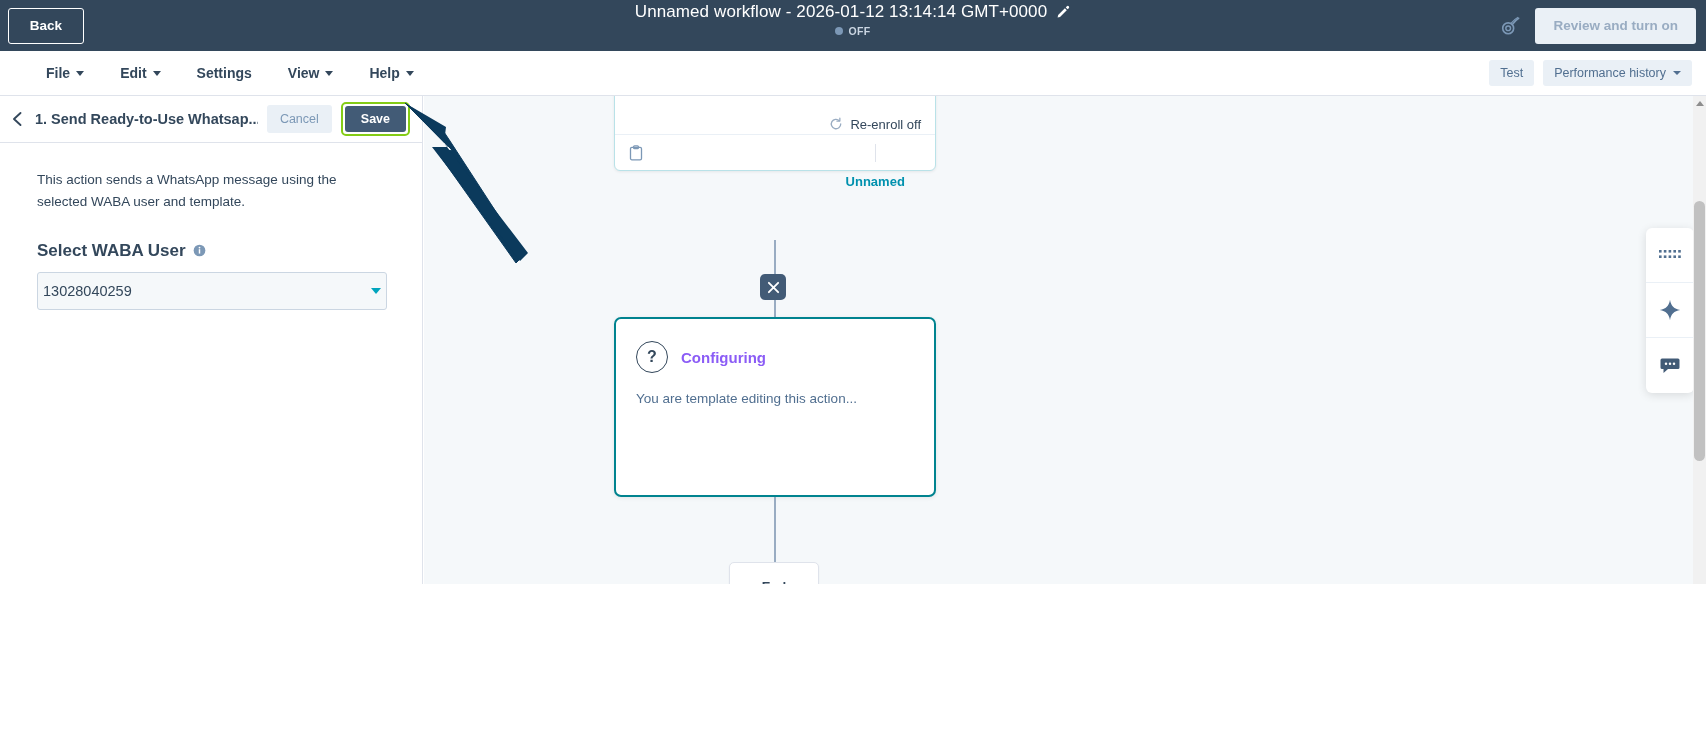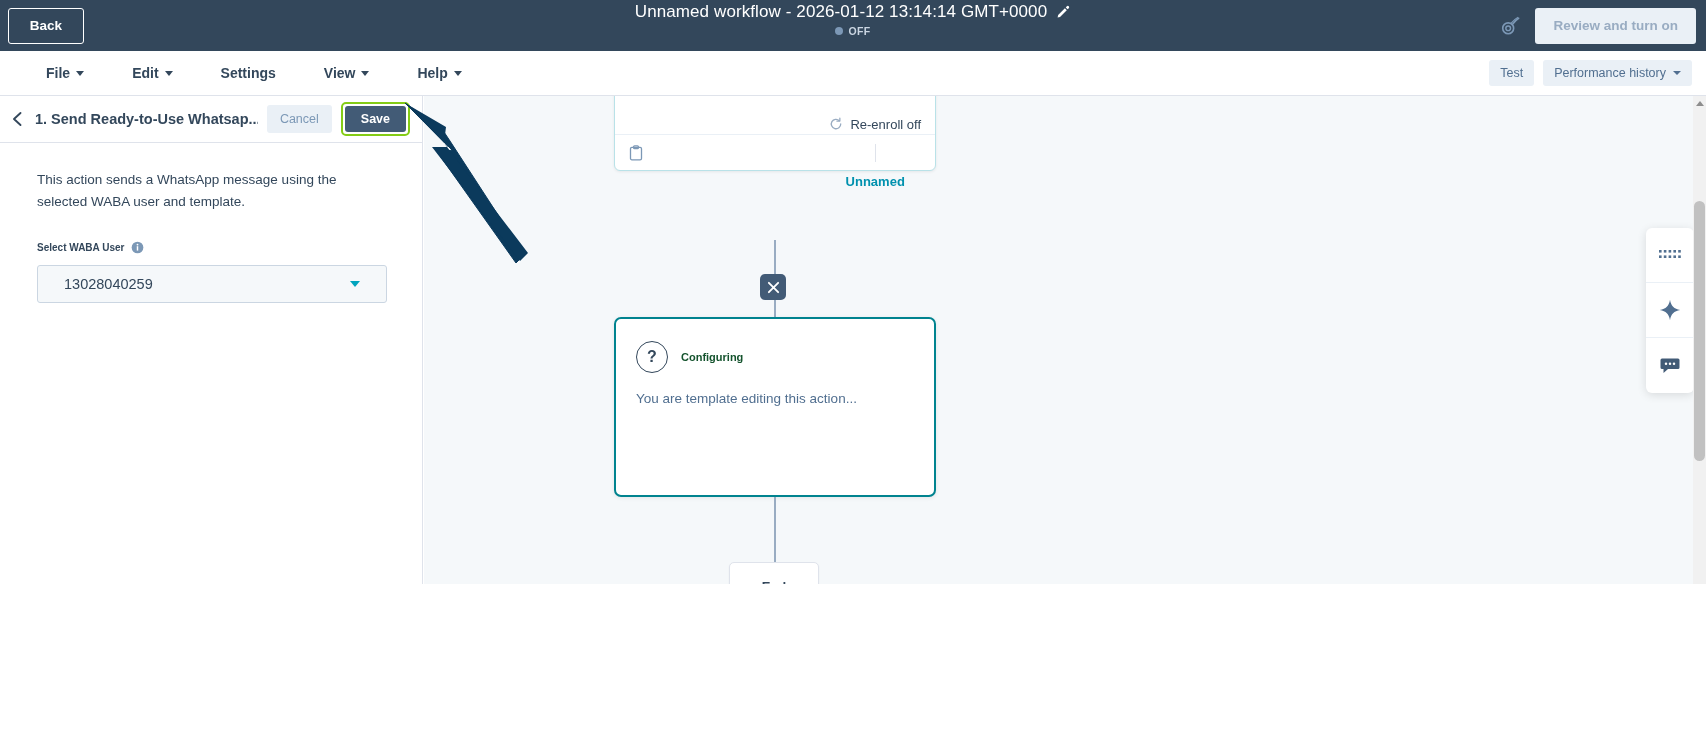--- a/index.html
+++ b/index.html
@@ -136,21 +136,21 @@
     position: absolute;
     top: 51px; left: 0;
     width: 1706px;
     height: 45px;
     background: #ffffff;
     border-bottom: 1px solid #dfe3eb;
     display: flex;
     align-items: center;
   }
 
-  .menu-items { display: flex; align-items: center; padding-left: 28px; gap: 12px; }
+  .menu-items { display: flex; align-items: center; padding-left: 28px; gap: 0; }
 
   .menu-item {
     display: flex;
     align-items: center;
     gap: 6px;
     padding: 6px 18px;
     font-size: 14px;
     font-weight: bold;
     color: #33475b;
     cursor: pointer;
@@ -274,38 +274,38 @@
     line-height: 1.62;
     max-width: 320px;
   }
 
   .field-group { margin-top: 28px; }
 
   .field-label {
     display: flex;
     align-items: center;
     gap: 7px;
-    font-size: 10px;
+    font-size: 17px;
     font-weight: bold;
     color: #33475b;
     margin-bottom: 11px;
   }
 
   .info-icon { width: 13px; height: 13px; display: block; cursor: pointer; }
 
   .select-box {
     position: relative;
     width: 350px;
     height: 38px;
     background: #f5f8fa;
     border: 1px solid #cbd6e2;
     border-radius: 3px;
     display: flex;
     align-items: center;
-    padding: 0 26px;
+    padding: 0 5px;
     cursor: pointer;
   }
   .select-value {
     font-size: 14.5px;
     color: #33475b;
     flex: 1;
     overflow: hidden;
     white-space: nowrap;
   }
   .select-caret {
@@ -416,23 +416,23 @@
     border-radius: 50%;
     display: flex;
     align-items: center;
     justify-content: center;
     font-size: 16px;
     font-weight: bold;
     color: #33475b;
     flex-shrink: 0;
   }
   .config-title {
-    font-size: 11px;
-    font-weight: bold;
-    color: #14532d;
+    font-size: 15px;
+    font-weight: bold;
+    color: #8b5cf6;
   }
   .config-body {
     margin-top: 18px;
     font-size: 13.5px;
     color: #516f90;
   }
 
   
   .end-node {
     left: 305px;

